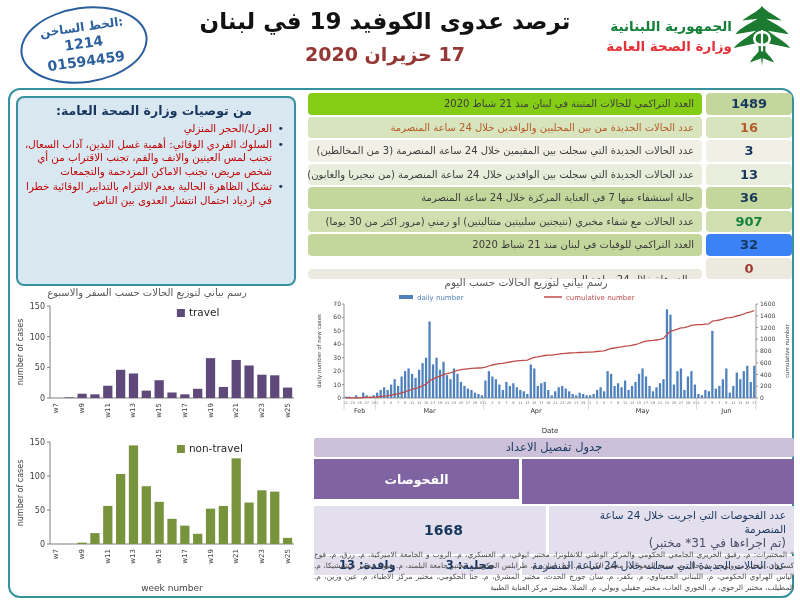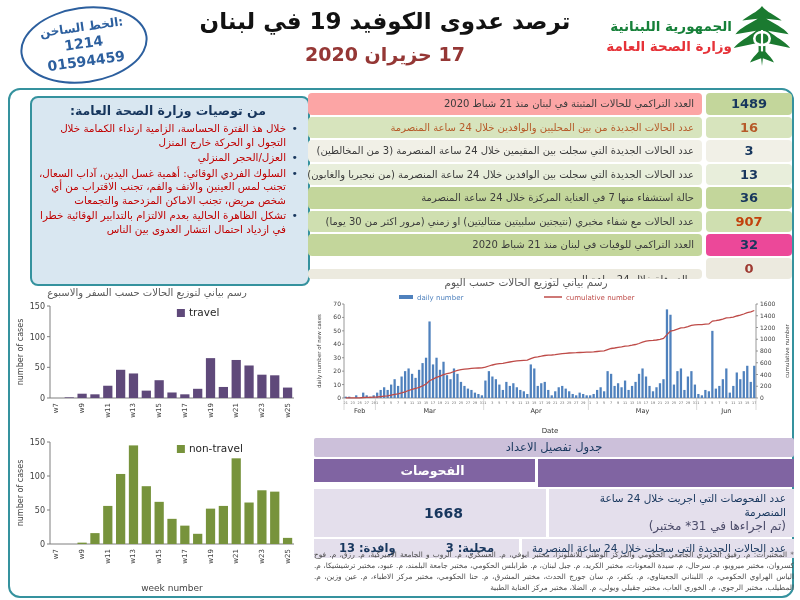--- a/index.html
+++ b/index.html
@@ -15,21 +15,21 @@
   .main-title{font-size:23px;font-weight:bold;color:#121212;}
   .report-date{font-size:19px;font-weight:bold;color:#953735;margin-top:9px;}
   .ministry{position:absolute;right:8px;top:4px;display:flex;align-items:center;}
   .ministry .mtext{text-align:right;direction:rtl;margin-left:4px;line-height:1.5;}
   .ministry .m1{color:#168039;font-size:13.5px;font-weight:bold;letter-spacing:.5px;}
   .ministry .m2{color:#e63238;font-size:13.5px;font-weight:bold;letter-spacing:.5px;}
   
   .frame{position:absolute;left:8px;top:88px;width:782px;height:506px;border:2px solid #35929e;
          border-radius:12px;pointer-events:none;}
   
-  .recbox{position:absolute;left:30px;top:96px;width:280px;height:190px;background:#d9e7f1;
+  .recbox{position:absolute;left:16px;top:96px;width:280px;height:190px;background:#d9e7f1;
           border:2px solid #35929e;border-radius:8px;direction:rtl;box-sizing:border-box;
           padding:5px 10px 4px 6px;}
   .rec-title{color:#17365d;font-weight:bold;font-size:12.5px;text-align:center;margin-bottom:4px;}
   .rec-list{margin:0;padding:0;list-style:none;}
   .rec-list li{position:relative;color:#c00000;font-size:10.3px;line-height:1.32;
                padding-right:12px;margin-bottom:2px;text-align:right;}
   .rec-list li::before{content:"•";position:absolute;right:0;top:0;color:#17365d;font-size:11px;}
   
   .chart-title{position:absolute;color:#595959;font-size:10px;text-align:center;direction:rtl;}
   
@@ -44,21 +44,21 @@
   .tests{position:absolute;left:314px;top:438px;width:480px;direction:rtl;
          display:flex;flex-direction:column;gap:2px;}
   .tests .t-head{background:#ccc0da;color:#17365d;font-size:11.5px;text-align:center;
                  line-height:19px;height:19px;border-radius:2px;}
   .t-row{display:flex;gap:3px;}
   .t-cell-label{flex:1;background:#e4dfec;color:#17365d;font-size:10.5px;text-align:right;
                 padding:3px 8px 2px;line-height:1.3;}
   .t-cell-val{width:205px;background:#e4dfec;color:#17365d;font-weight:bold;font-size:13px;
               display:flex;align-items:center;justify-content:center;}
   .t-purple{background:#8064a2 !important;color:#ffffff !important;}
-  .t-colhead{height:23px;font-size:12.5px;font-weight:bold;padding-left:16px;}
+  .t-colhead{height:40px;font-size:12.5px;font-weight:bold;}
   .t-note{font-size:12px;color:#4c4c6a;font-weight:normal;display:block;}
   .t-split{display:flex;width:100%;justify-content:space-around;font-size:11.5px;}
   
   .footnote{position:absolute;left:314px;top:549px;width:480px;direction:rtl;color:#4d4d4d;
             font-size:7.4px;line-height:1.5;text-align:justify;}
   svg text{font-family:"DejaVu Sans",sans-serif;}
   .chart-mount{position:absolute;}
 </style>
 </head>
 <body>
@@ -86,21 +86,20 @@
       <path d="M26 40 C26 30 44 30 44 40 C44 50 26 50 26 40 Z" fill="none" stroke="#ffffff" stroke-width="3"></path>
       <path d="M35 30 L35 55" stroke="#ffffff" stroke-width="2.5"></path>
     </svg>
   </div>
 
   <div class="frame"></div>
 
   <div class="recbox">
     <div class="rec-title">من توصيات وزارة الصحة العامة:</div>
     <ul class="rec-list">
-        <li>خلال هذ الفترة الحساسة، الزامية ارتداء الكمامة خلال التجول او الحركة خارج المنزل</li>
         <li>العزل/الحجر المنزلي</li>
         <li>السلوك الفردي الوقائي: أهمية غسل اليدين، آداب السعال، تجنب لمس العينين والانف والفم، تجنب الاقتراب من أي شخص مريض، تجنب الاماكن المزدحمة والتجمعات</li>
         <li>تشكل الظاهرة الحالية بعدم الالتزام بالتدابير الوقائية خطرا في ازدياد احتمال انتشار العدوى بين الناس</li>
       </ul>
   </div>
 
   <div class="chart-title" style="left:7px;top:287px;width:280px;">رسم بياني لتوزيع الحالات حسب السفر والاسبوع</div>
   <div class="chart-mount" style="left:14px;top:298px;" id="travel-chart"><svg width="286" height="134" viewBox="0 0 286 134">
         <line x1="36" y1="8" x2="36" y2="100" stroke="#7f7f7f" stroke-width="1"></line>
         <line x1="36" y1="100" x2="280" y2="100" stroke="#7f7f7f" stroke-width="1"></line>
@@ -184,44 +183,44 @@
         <text x="275.57894736842104" y="115" font-size="7" fill="#404040" text-anchor="end" transform="rotate(-90 275.57894736842104 115)">w25</text>
         <rect x="162.88" y="11" width="8" height="8" fill="#77933c"></rect>
         <text x="174.88" y="18" font-size="10.5" fill="#262626" text-anchor="start">non-travel</text>
         <text x="9" y="59" font-size="8" fill="#444444" text-anchor="middle" transform="rotate(-90 9 59)">number of cases</text>
         <text x="158" y="157" font-size="9" fill="#444444" text-anchor="middle">week number</text>
       </svg></div>
 
   <div class="stats" id="stats-rows">
       <div class="stat-row">
         <div class="stat-val" style="background: rgb(195, 214, 155); color: rgb(23, 54, 93);">1489</div>
-        <div class="stat-label" style="background: #fca5a5; color: rgb(59, 59, 59);">العدد التراكمي للحالات المثبتة في لبنان منذ 21 شباط 2020</div>
+        <div class="stat-label" style="background: #84cc16; color: rgb(59, 59, 59);">العدد التراكمي للحالات المثبتة في لبنان منذ 21 شباط 2020</div>
       </div>
       <div class="stat-row">
         <div class="stat-val" style="background: rgb(215, 228, 189); color: rgb(182, 90, 41);">16</div>
         <div class="stat-label" style="background: rgb(215, 228, 189); color: rgb(182, 90, 41); padding-left: 43px;">عدد الحالات الجديدة من بين المحليين والوافدين خلال 24 ساعة المنصرمة</div>
       </div>
       <div class="stat-row">
         <div class="stat-val" style="background: rgb(241, 240, 231); color: rgb(23, 54, 93);">3</div>
         <div class="stat-label" style="background: rgb(241, 240, 231); color: rgb(59, 59, 59);">عدد الحالات الجديدة التي سجلت بين المقيمين خلال 24 ساعة المنصرمة (3 من المخالطين)</div>
       </div>
       <div class="stat-row">
         <div class="stat-val" style="background: rgb(232, 238, 219); color: rgb(23, 54, 93);">13</div>
         <div class="stat-label" style="background: rgb(232, 238, 219); color: rgb(59, 59, 59);">عدد الحالات الجديدة التي سجلت بين الوافدين خلال 24 ساعة المنصرمة (من نيجيريا والغابون)</div>
       </div>
       <div class="stat-row">
         <div class="stat-val" style="background: rgb(195, 214, 155); color: rgb(23, 54, 93);">36</div>
         <div class="stat-label" style="background: rgb(195, 214, 155); color: rgb(59, 59, 59);">حالة استشفاء منها 7 في العناية المركزة خلال 24 ساعة المنصرمة</div>
       </div>
       <div class="stat-row">
-        <div class="stat-val" style="background: rgb(207, 223, 176); color: #c2410c;">907</div>
+        <div class="stat-val" style="background: rgb(207, 223, 176); color: #15803d;">907</div>
         <div class="stat-label" style="background: rgb(207, 223, 176); color: rgb(59, 59, 59);">عدد الحالات مع شفاء مخبري (نتيجتين سلبيتين متتاليتين) او زمني (مرور اكثر من 30 يوما)</div>
       </div>
       <div class="stat-row">
-        <div class="stat-val" style="background: #ec4899; color: rgb(23, 54, 93);">32</div>
+        <div class="stat-val" style="background: #3b82f6; color: rgb(23, 54, 93);">32</div>
         <div class="stat-label" style="background: rgb(195, 214, 155); color: rgb(59, 59, 59);">العدد التراكمي للوفيات في لبنان منذ 21 شباط 2020</div>
       </div>
       <div class="stat-row">
         <div class="stat-val" style="background: rgb(236, 234, 223); color: rgb(158, 58, 50);">0</div>
         <div class="stat-label" style="background: rgb(236, 234, 223); color: rgb(59, 59, 59); margin-top: 11px;">حالة وفاة خلال 24 ساعة المنصرمة</div>
       </div>
     </div>
 
   <div class="chart-title" style="left:356px;top:276px;width:340px;font-size:10.5px;">رسم بياني لتوزيع الحالات حسب اليوم</div>
   <div class="chart-mount" style="left:314px;top:288px;" id="daily-chart"><svg width="480" height="148" viewBox="0 0 480 148">

